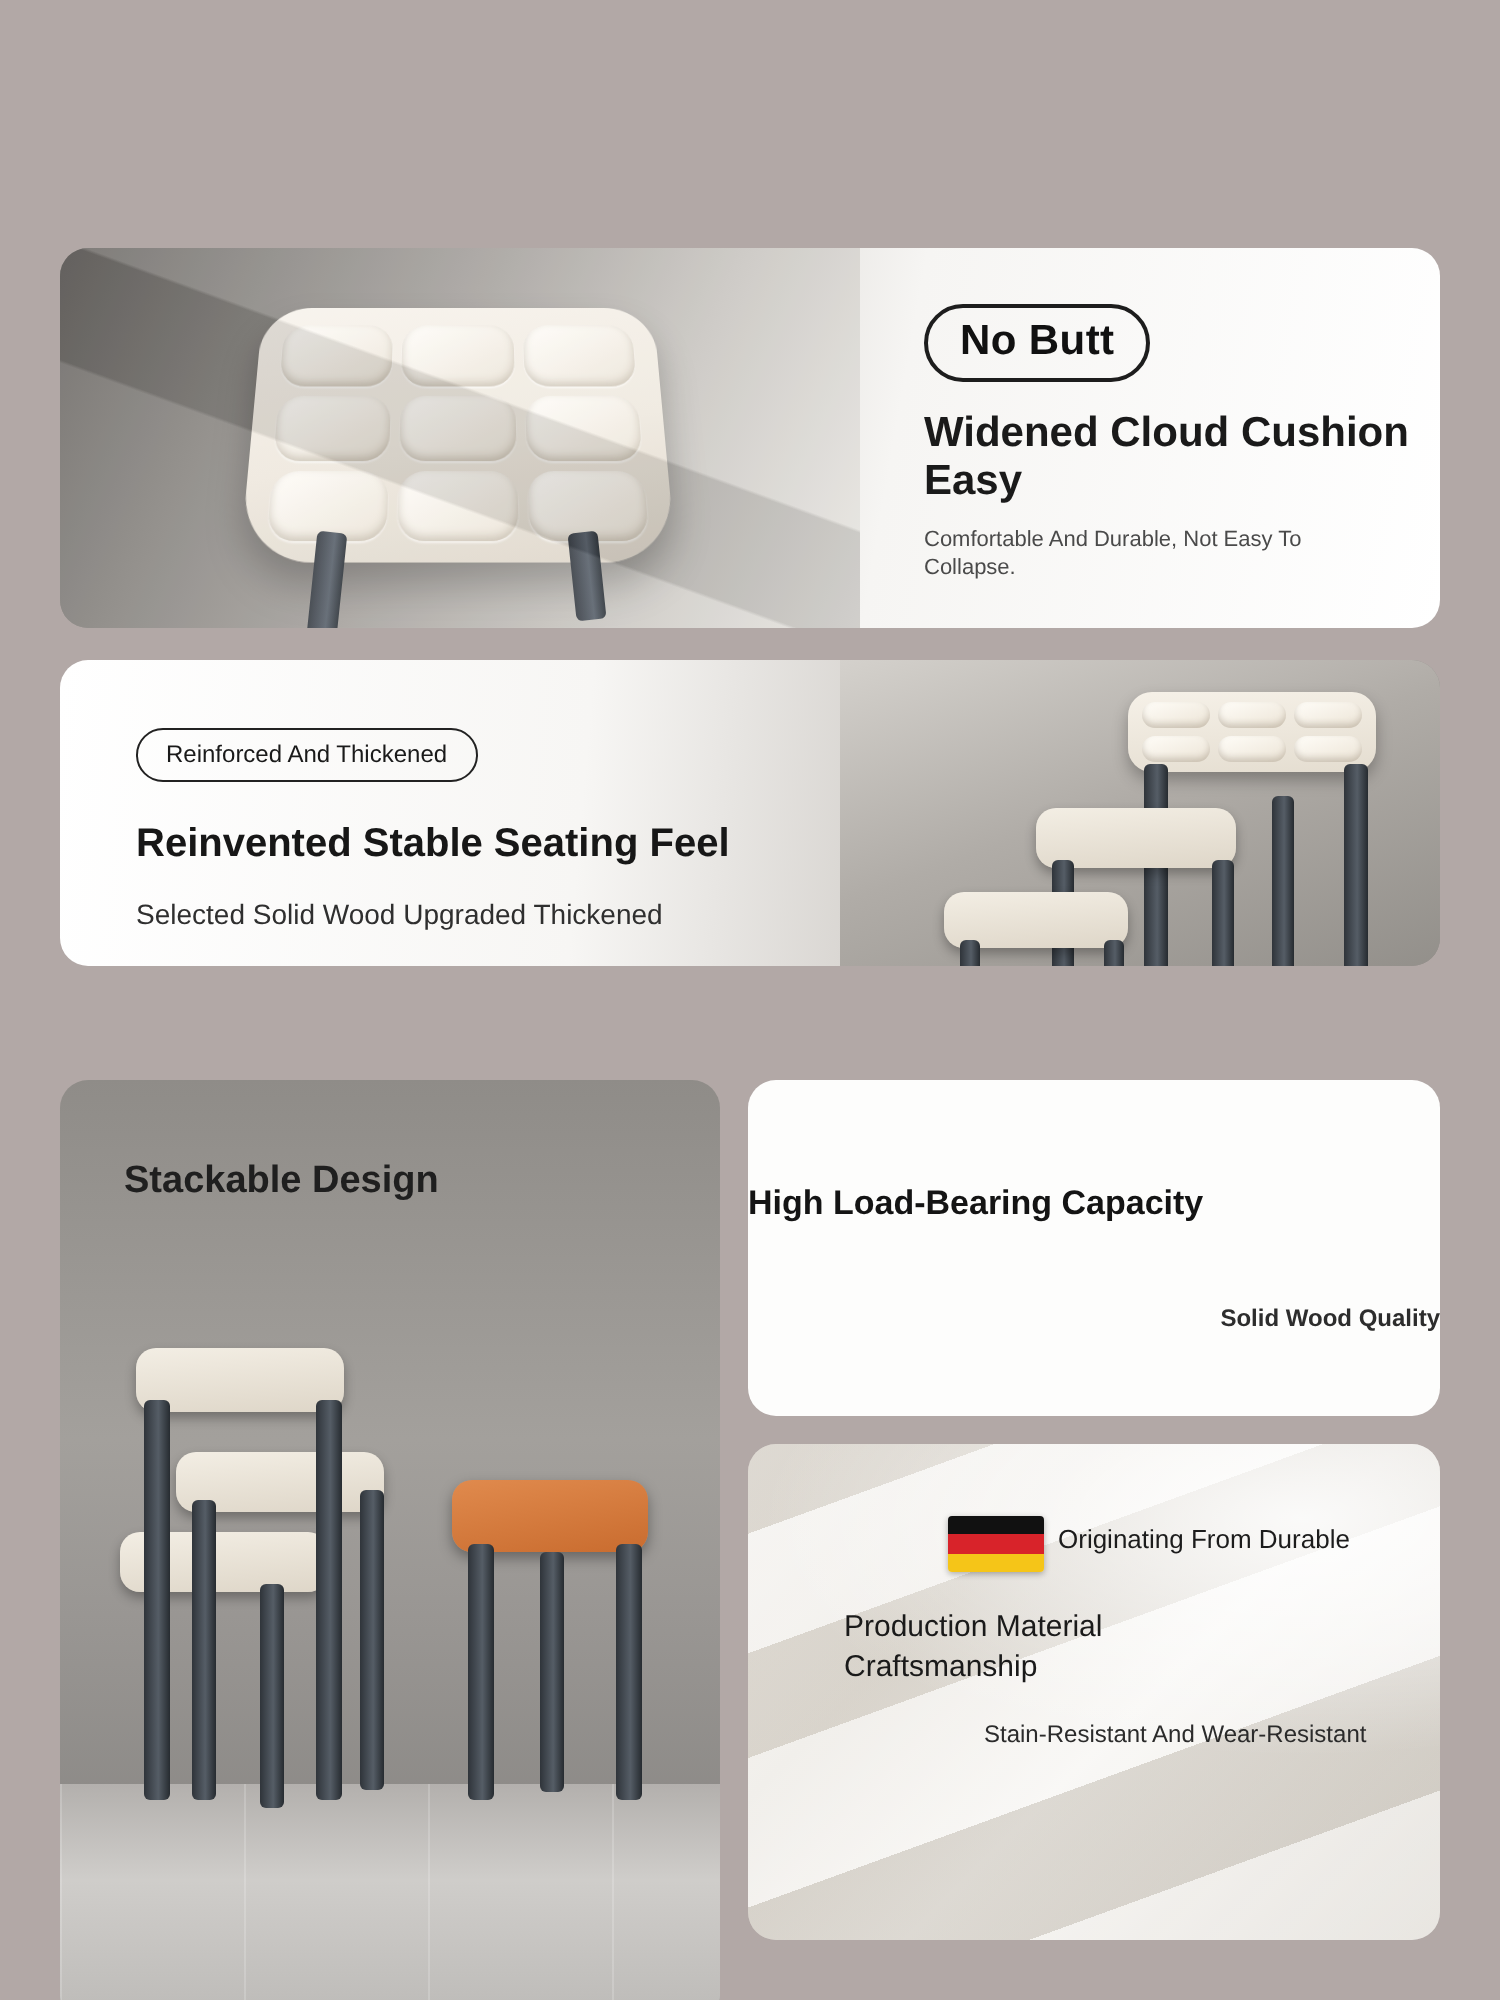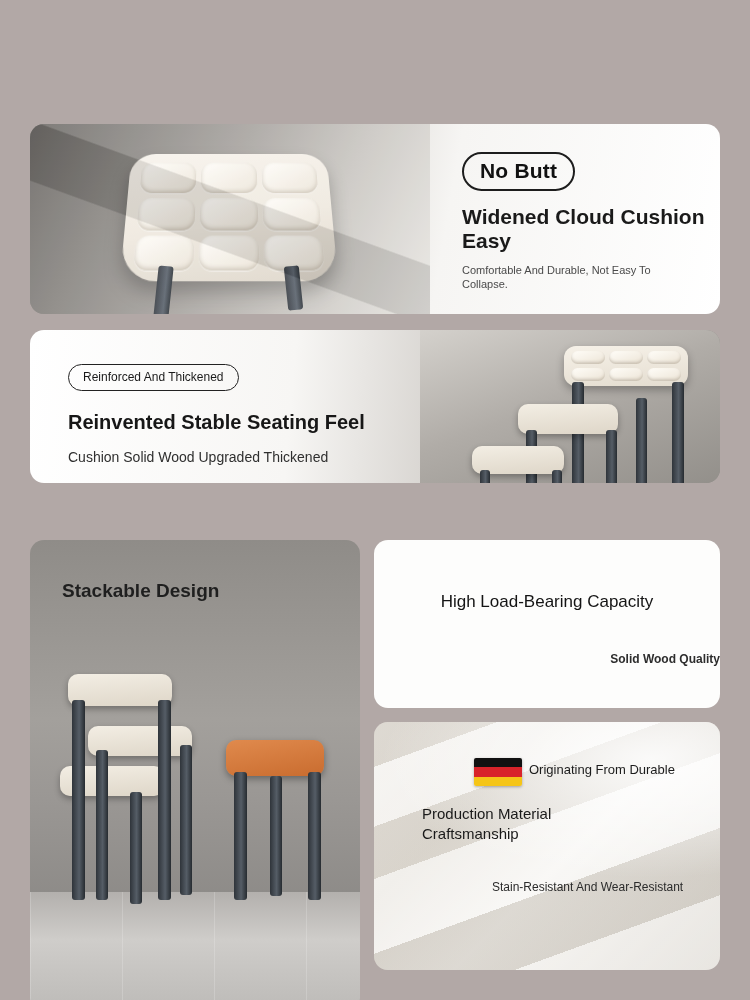--- a/index.html
+++ b/index.html
@@ -229,23 +229,22 @@
   #card-load {
     left: 374px;
     top: 540px;
     width: 346px;
     height: 168px;
     background: #fdfdfc;
   }
   #card-load .h {
     position: absolute;
     left: 0; right: 0; top: 52px;
-    text-align: center;
     font-size: 17px;
-    font-weight: normal;
+    font-weight: bold;
     color: #141414;
   }
   #card-load .s {
     position: absolute;
     left: 0; right: 0; top: 112px;
     text-align: right;
     font-size: 12px;
     color: #2d2d2d;
     font-weight: bold;
   }
@@ -289,21 +288,20 @@
     color: #1a1a1a;
     line-height: 1.33;
     width: 230px;
     margin-top: 10px;
   }
   #card-germany .s {
     position: absolute;
     left: 118px; top: 138px;
     font-size: 12px;
     color: #2b2b2b;
-    margin-top: 20px;
   }
 
   
   .stk { position: absolute; }
   .orange-pad {
     position: absolute;
     background: linear-gradient(170deg, #e08a4d, #c96c2f);
     border-radius: 10px;
     box-shadow: 0 3px 7px rgba(0,0,0,.35);
   }
@@ -359,21 +357,21 @@
         <div class="frame" style="left:160px;top:92px;width:11px;height:96px;"></div>
         <div class="seatpad" style="left:26px;top:108px;width:92px;height:28px;"></div>
         <div class="frame" style="left:34px;top:132px;width:10px;height:58px;"></div>
         <div class="frame" style="left:106px;top:132px;width:10px;height:58px;"></div>
         <div class="frame" style="left:190px;top:60px;width:11px;height:130px;"></div>
       </div>
     </div>
     <div class="text">
       <div class="pill-thin">Reinforced And Thickened</div>
       <div class="h-mid">Reinvented Stable Seating Feel</div>
-      <div class="sub-mid">Cushion Solid Wood Upgraded Thickened</div>
+      <div class="sub-mid">Selected Solid Wood Upgraded Thickened</div>
     </div>
   </div>
 
   <div class="card" id="card-stackable">
     <div class="floor"></div>
     <div class="text">
       <div class="h-white">Stackable Design</div>
     </div>
     <div class="stk" style="left:0;top:0;width:330px;height:430px;">
 

